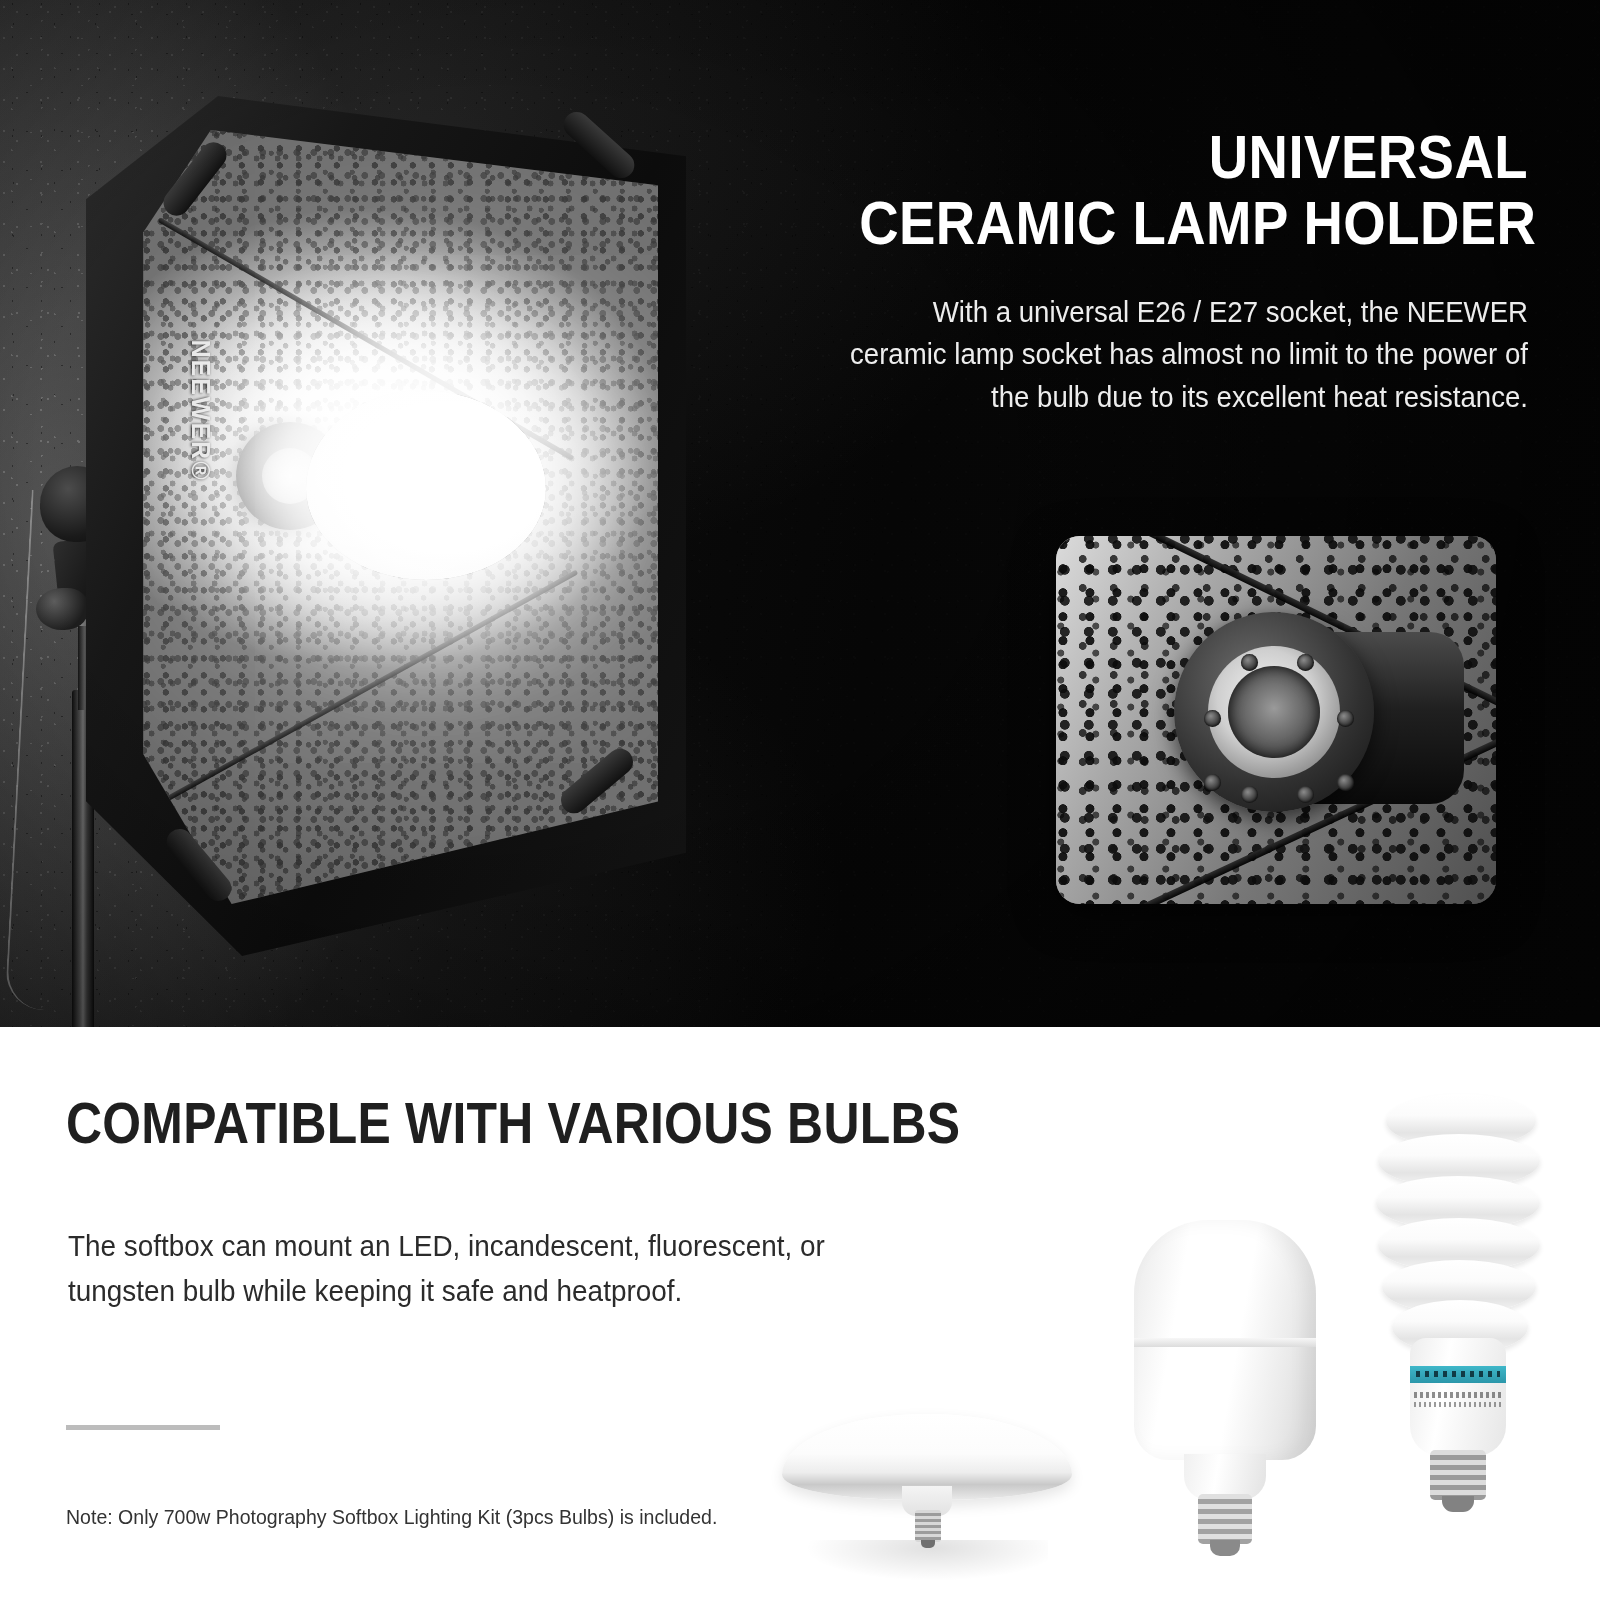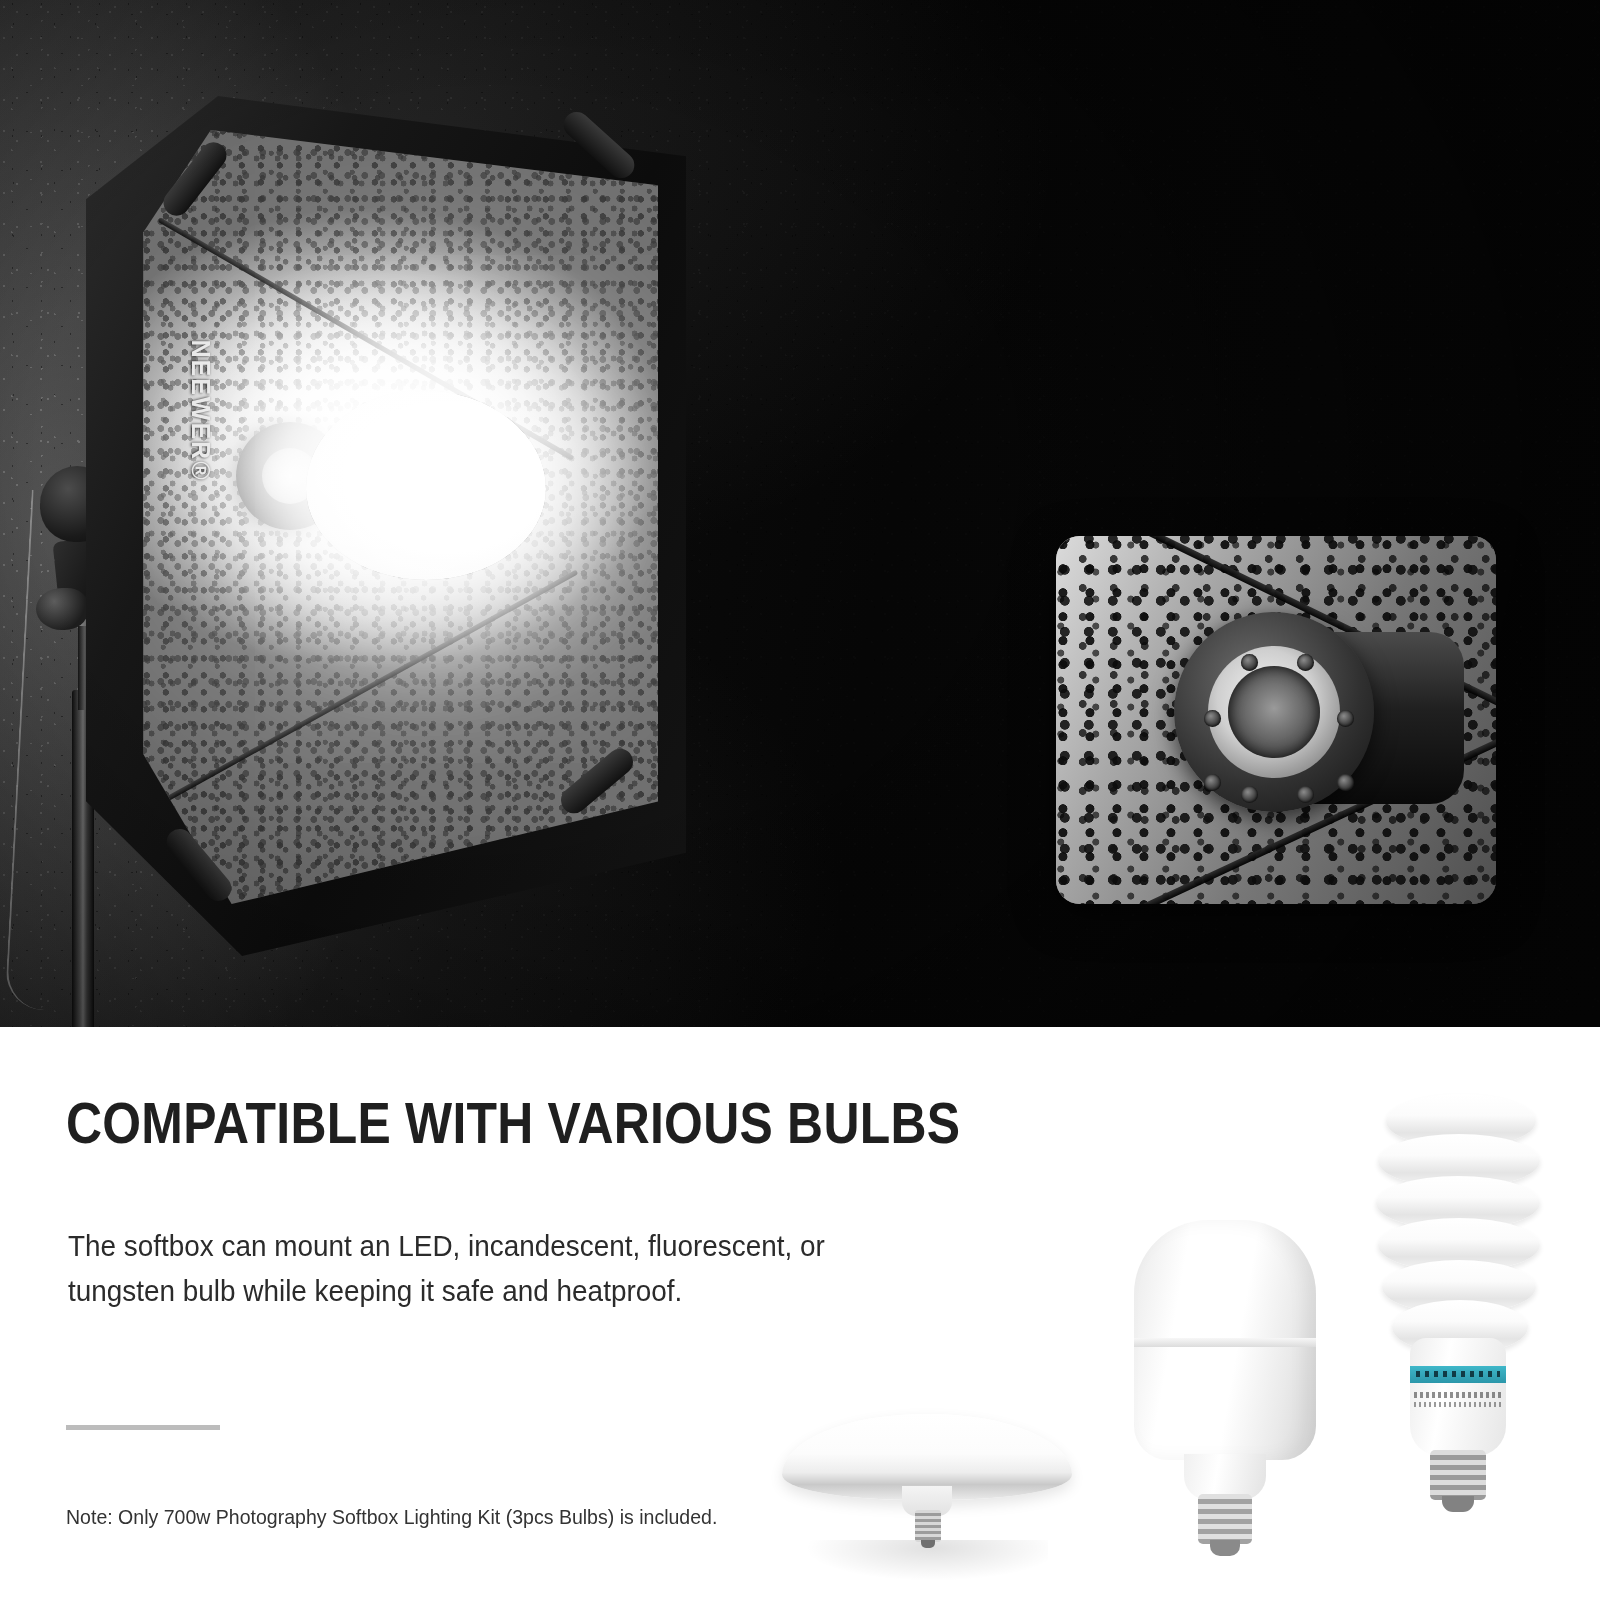--- a/index.html
+++ b/index.html
@@ -373,20 +373,27 @@
     </div>
     <div class="sb-corner c1"></div>
     <div class="sb-corner c2"></div>
     <div class="sb-corner c3"></div>
     <div class="sb-corner c4"></div>
     <div class="sb-logo">NEEWER®</div>
   </div>
 
   <div class="vignette"></div>
 
+  <div id="hero-copy">
+    <h1 class="h-title">
+      <span>UNIVERSAL</span>
+      <span class="l2">CERAMIC LAMP HOLDER</span>
+    </h1>
+    <p class="h-body">With a universal E26 / E27 socket, the NEEWER ceramic lamp socket has almost no limit to the power of the bulb due to its excellent heat resistance.</p>
+  </div>
 
   <div id="inset">
     <div class="foil"></div>
     <div class="seam s1"></div>
     <div class="seam s2"></div>
     <div class="holder-body"></div>
     <div class="holder-ring"></div>
     <div class="screw" style="left:185px;top:118px"></div>
     <div class="screw" style="left:241px;top:118px"></div>
     <div class="screw" style="left:148px;top:174px"></div>

